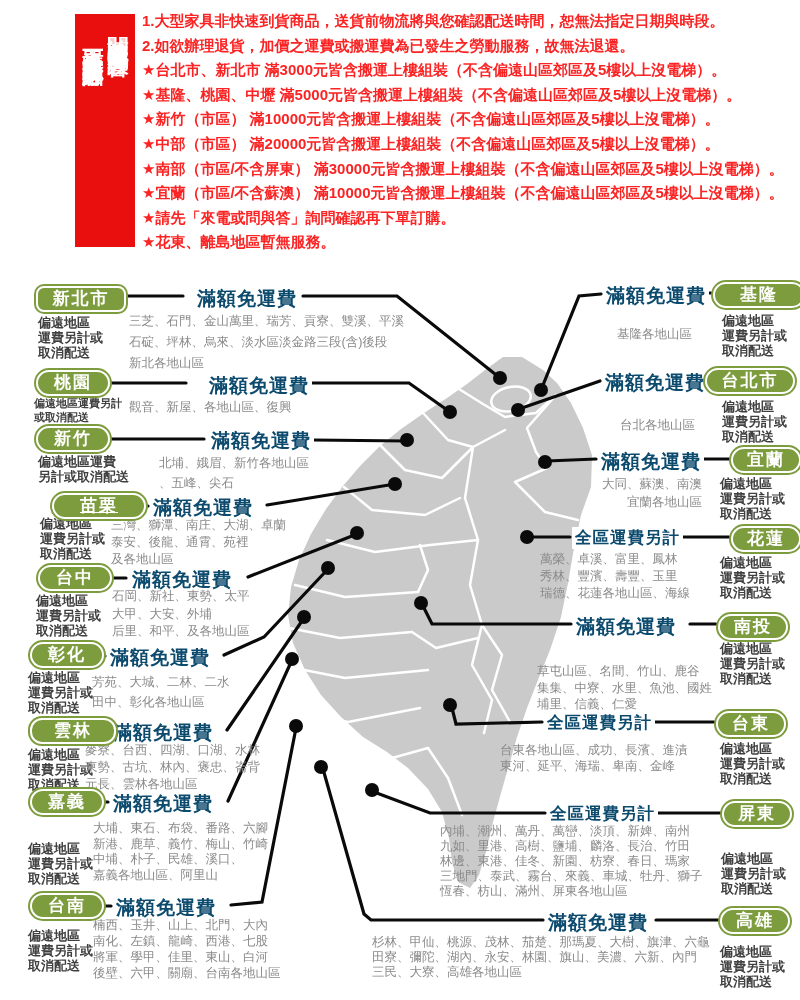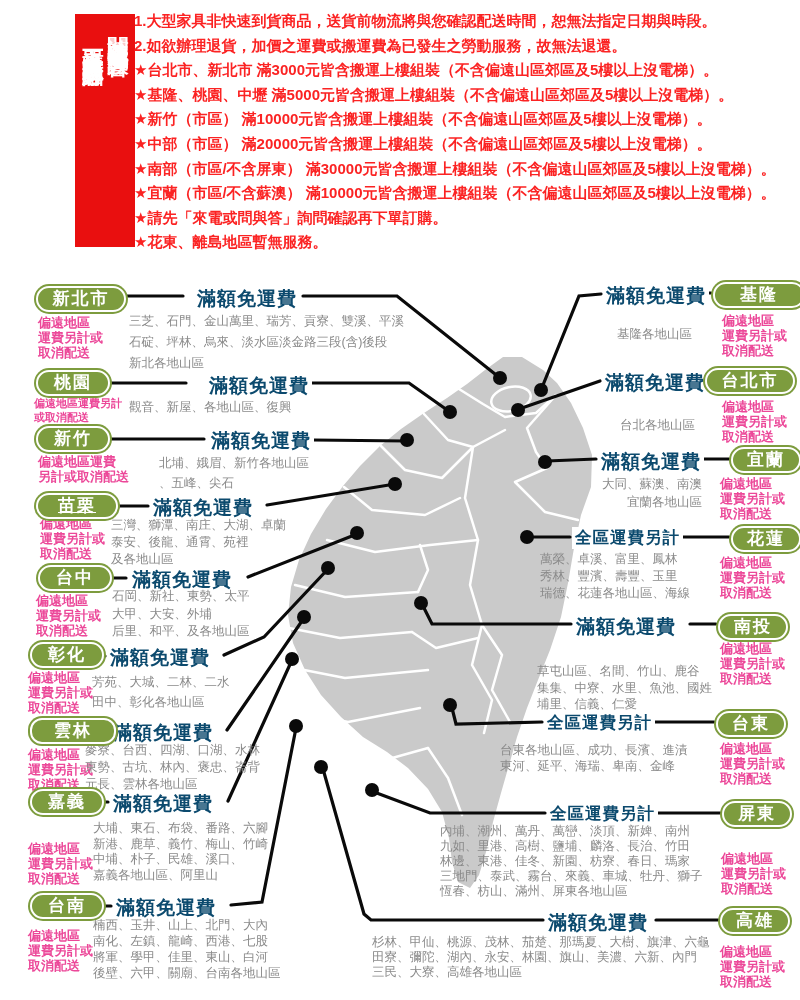--- a/index.html
+++ b/index.html
@@ -4,34 +4,34 @@
 <style>
   html,body{margin:0;padding:0;background:#fff;}
   .stage{position:relative;width:800px;height:1000px;background:#fff;overflow:hidden;
          font-family:"Liberation Sans","DejaVu Sans",sans-serif;}
   
   .redbox{position:absolute;left:75px;top:14px;width:60px;height:233px;background:#e90f0f;}
   .vtext{position:absolute;writing-mode:vertical-rl;color:#fff;font-weight:bold;
          font-size:21px;letter-spacing:2px;white-space:nowrap;}
   .vtext.v-right{right:3px;top:7px;}
   .vtext.v-left{left:4px;top:18px;}
-  .notice-lines{position:absolute;left:134px;top:9px;color:#fb2323;font-weight:bold;
+  .notice-lines{position:absolute;left:142px;top:9px;color:#fb2323;font-weight:bold;
                 font-size:15px;line-height:24.6px;white-space:nowrap;}
   .notice-lines div{height:24.6px;}
   
   svg.maplayer{position:absolute;left:0;top:0;z-index:1;}
   
   .pill{position:absolute;z-index:3;box-sizing:border-box;height:26px;line-height:21px;
         background:#7d9c3e;color:#fff;font-weight:bold;text-align:center;font-size:17px;
         letter-spacing:2px;border:2px solid #fff;border-radius:15px;
         box-shadow:0 0 0 2px #7d9c3e;white-space:nowrap;}
   .fee{position:absolute;z-index:2;color:#0c4a6e;font-weight:bold;font-size:19px;
        letter-spacing:1px;white-space:nowrap;background:#fff;padding:0 3px;}
   .fee.paid{font-size:16.5px;}
-  .note{position:absolute;z-index:2;color:#ec4899;font-weight:bold;font-size:13px;
+  .note{position:absolute;z-index:2;color:#404040;font-weight:bold;font-size:13px;
         line-height:15px;white-space:nowrap;}
   .note.small{font-size:11px;line-height:14px;}
   .list{position:absolute;z-index:2;color:#8a8a8a;font-size:12.5px;white-space:nowrap;}
 </style>
 </head>
 <body>
 
 <div class="stage">
 
   <div class="redbox">
@@ -129,21 +129,21 @@
         <circle cx="304" cy="617" r="7"></circle>
       <circle cx="292" cy="659" r="7"></circle>
         <circle cx="450" cy="705" r="7"></circle>
       <circle cx="296" cy="726" r="7"></circle>
         <circle cx="321" cy="767" r="7"></circle>
       <circle cx="372" cy="790" r="7"></circle>
     </g>
   </svg>
 
   <div id="regions">
-      <div class="pill" style="left: 36px; top: 286px; width: 90px;">新北市</div>
+      <div class="pill" style="left: 36px; top: 286px; width: 90px; border-radius: 8px;">新北市</div>
       <div class="fee" style="left: 194px; top: 286px;">滿額免運費</div>
       <div class="note " style="left: 38px; top: 315px;">
         <div>偏遠地區</div>
         <div>運費另計或</div>
         <div>取消配送</div>
       </div>
       <div class="list" style="left: 129px; top: 311px; line-height: 21px;">
         <div>三芝、石門、金山萬里、瑞芳、貢寮、雙溪、平溪</div>
         <div>石碇、坪林、烏來、淡水區淡金路三段(含)後段</div>
         <div>新北各地山區</div>
@@ -160,21 +160,21 @@
       <div class="pill" style="left: 36px; top: 426px; width: 74px;">新竹</div>
       <div class="fee" style="left: 208px; top: 428px;">滿額免運費</div>
       <div class="note " style="left: 38px; top: 454px;">
         <div>偏遠地區運費</div>
         <div>另計或取消配送</div>
       </div>
       <div class="list" style="left: 159px; top: 453px; line-height: 20px;">
         <div>北埔、娥眉、新竹各地山區</div>
         <div>、五峰、尖石</div>
       </div>
-      <div class="pill" style="left: 36px; top: 493px; width: 82px; text-decoration: underline;">苗栗</div>
+      <div class="pill" style="left: 52px; top: 493px; width: 94px; text-decoration: underline;">苗栗</div>
       <div class="fee" style="left: 150px; top: 495px;">滿額免運費</div>
       <div class="note " style="left: 40px; top: 516px;">
         <div>偏遠地區</div>
         <div>運費另計或</div>
         <div>取消配送</div>
       </div>
       <div class="list" style="left: 111px; top: 517px; line-height: 17px;">
         <div>三灣、獅潭、南庄、大湖、卓蘭</div>
         <div>泰安、後龍、通霄、苑裡</div>
         <div>及各地山區</div>

